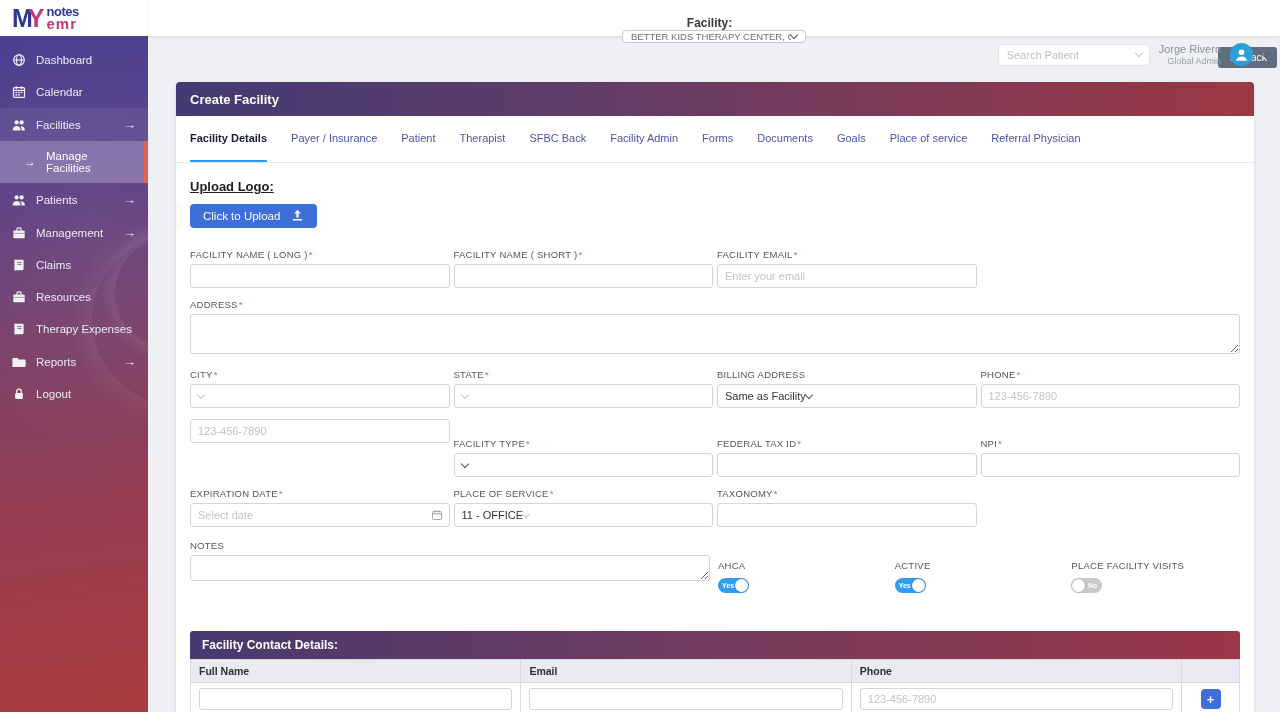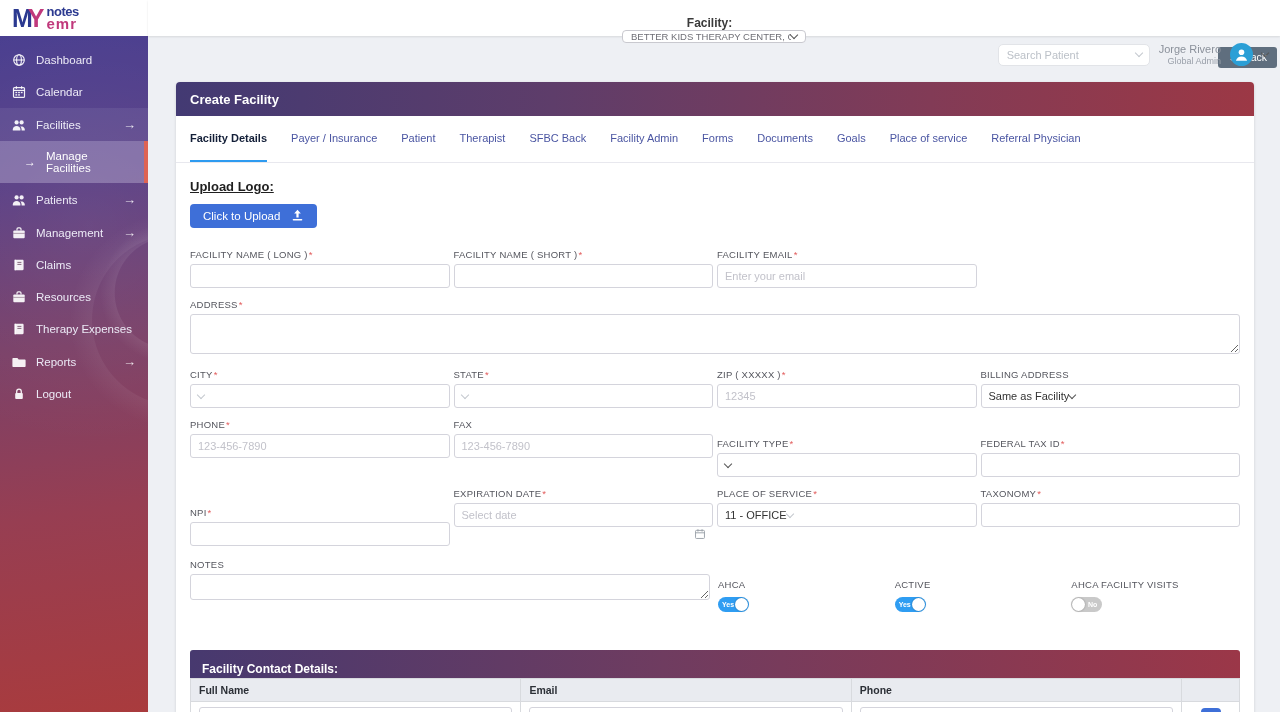--- a/index.html
+++ b/index.html
@@ -102,21 +102,21 @@
   .switch.off { background:#c9c9c9; }
   .switch::after { content:""; position:absolute; top:1px; width:13px; height:13px; border-radius:50%;
     background:#fff; box-shadow:0 0 2px rgba(0,0,0,0.35); }
   .switch.on::after { right:1px; }
   .switch.off::after { left:1px; }
   .switch .st { position:absolute; font-size:7px; font-weight:bold; color:#fff; top:4px; }
   .switch.on .st { left:4px; }
   .switch.off .st { right:5px; }
 
   .contact-section { margin-top:38px; }
-  .contact-header { height:28px; display:flex; align-items:flex-start; padding:12px 12px;
+  .contact-header { height:28px; display:flex; align-items:center; padding:12px 12px;
     background:linear-gradient(90deg,#47396f 0%,#6f3c60 45%,#9b3748 100%);
     color:#fff; font-size:12px; font-weight:bold; border-radius:3px 3px 0 0; }
   .contacts-table { width:100%; border-collapse:collapse; }
   .contacts-table th { background:#e9ebf0; border:1px solid #d8dade; text-align:left; padding:5px 8px;
     font-size:10.5px; font-weight:bold; color:#2b2f36; }
   .contacts-table td { border:1px solid #d8dade; padding:5px 8px; background:#fff; }
   .contacts-table .c-name { width:31.5%; } .contacts-table .c-email { width:31.5%; }
   .contacts-table .c-phone { width:31.5%; } .contacts-table .c-action { width:44px; }
   .contacts-table input { height:22px; }
   .td-action { text-align:center; }
@@ -341,38 +341,33 @@
                   <span class="chev light"></span>
               </div>
             </div>
             <div class="fg">
               <span class="lbl req">STATE</span>
               <div class="ctrl select">
                 <span class="val"></span>
                   <span class="chev light"></span>
               </div>
             </div>
-            <div class="fg">
-              <span class="lbl req">ZIP ( XXXXX )</span>
-              <input class="ctrl" placeholder="12345" style="">
-            </div>
 
             <div class="fg">
               <span class="lbl">BILLING ADDRESS</span>
               <div class="ctrl select">
                 <span class="val">Same as Facility</span>
                 <span class="chev"></span>
               </div>
             </div>
             <div class="fg">
               <span class="lbl req">PHONE</span>
               <input class="ctrl" placeholder="123-456-7890" style="">
             </div>
             <div class="fg">
-              <span class="lbl">FAX</span>
               <input class="ctrl" placeholder="123-456-7890" style="">
             </div>
 
             <div class="fg gap-top">
               <span class="lbl req">FACILITY TYPE</span>
               <div class="ctrl select">
                 <span class="val"></span>
                   <span class="chev"></span>
               </div>
             </div>
@@ -417,21 +412,21 @@
                 <span class="st">Yes</span>
               </div>
             </div>
             <div class="toggle-col">
               <span class="lbl">ACTIVE</span>
               <div class="switch on">
                 <span class="st">Yes</span>
               </div>
             </div>
             <div class="toggle-col">
-              <span class="lbl">AHCA FACILITY VISITS</span>
+              <span class="lbl">PLACE FACILITY VISITS</span>
               <div class="switch off">
                 <span class="st">No</span>
               </div>
             </div>
           </div>
 
           <div class="contact-section">
             <div class="contact-header">
               <span>Facility Contact Details:</span>
             </div>

